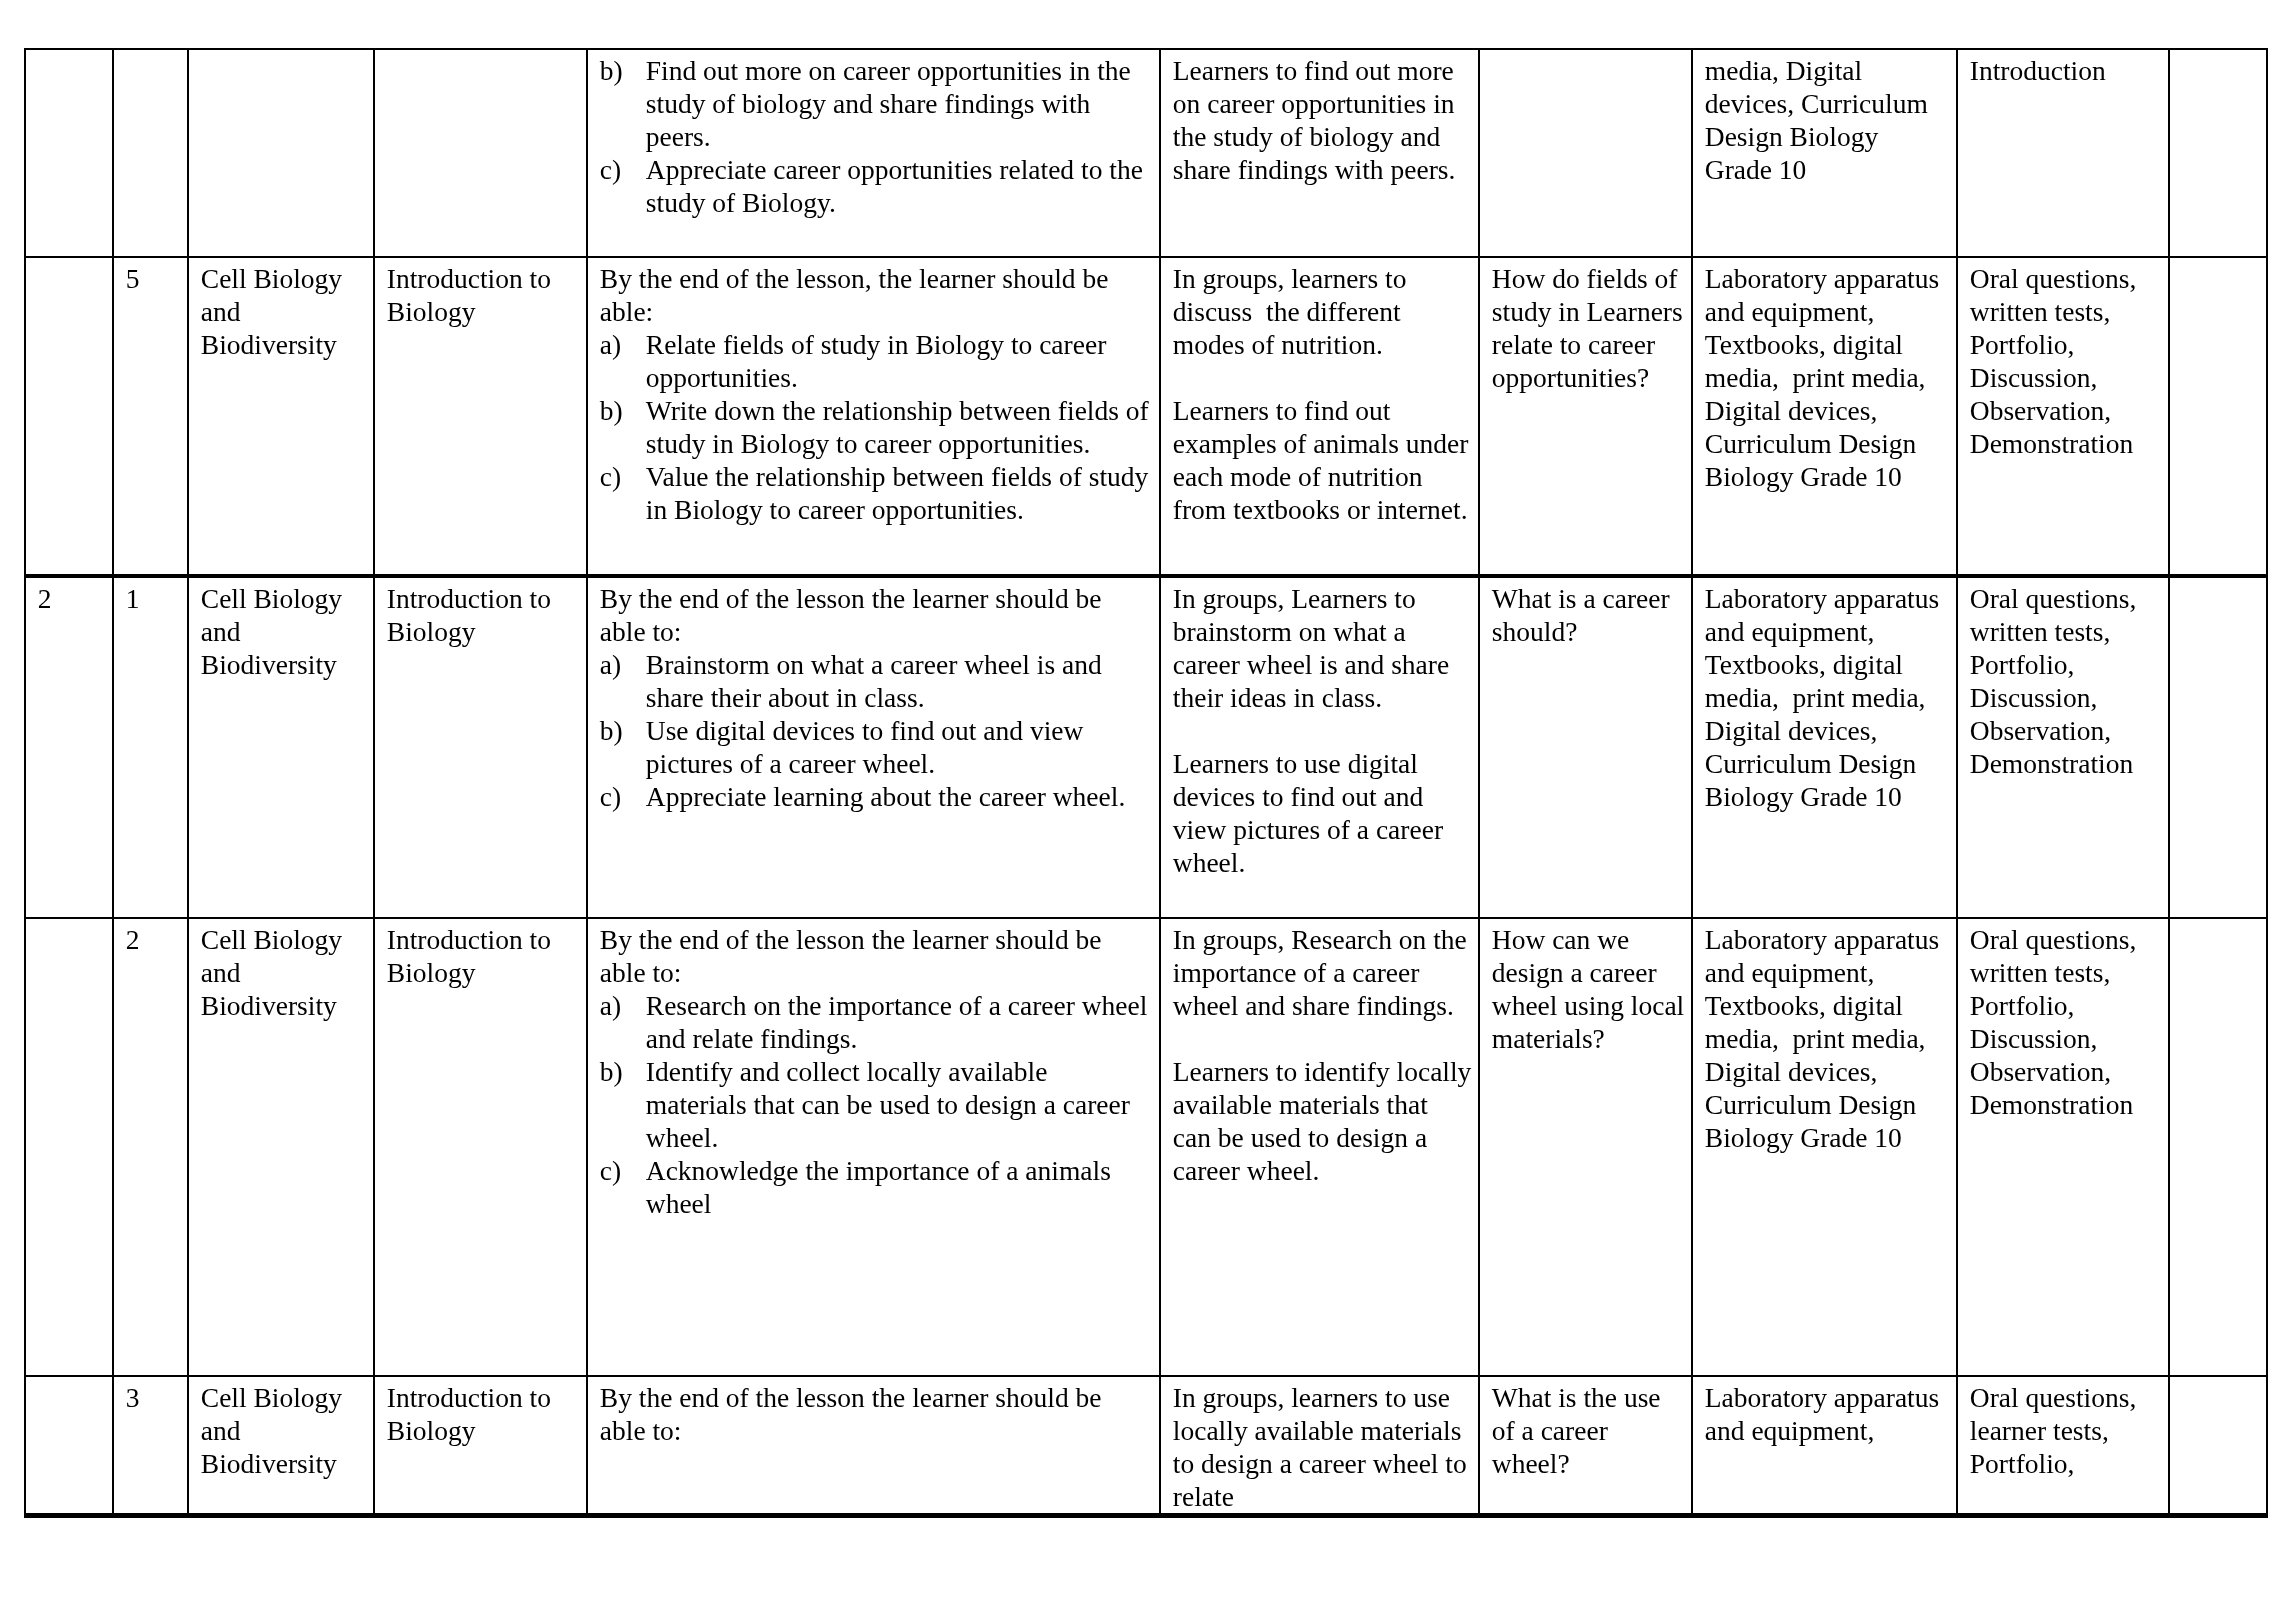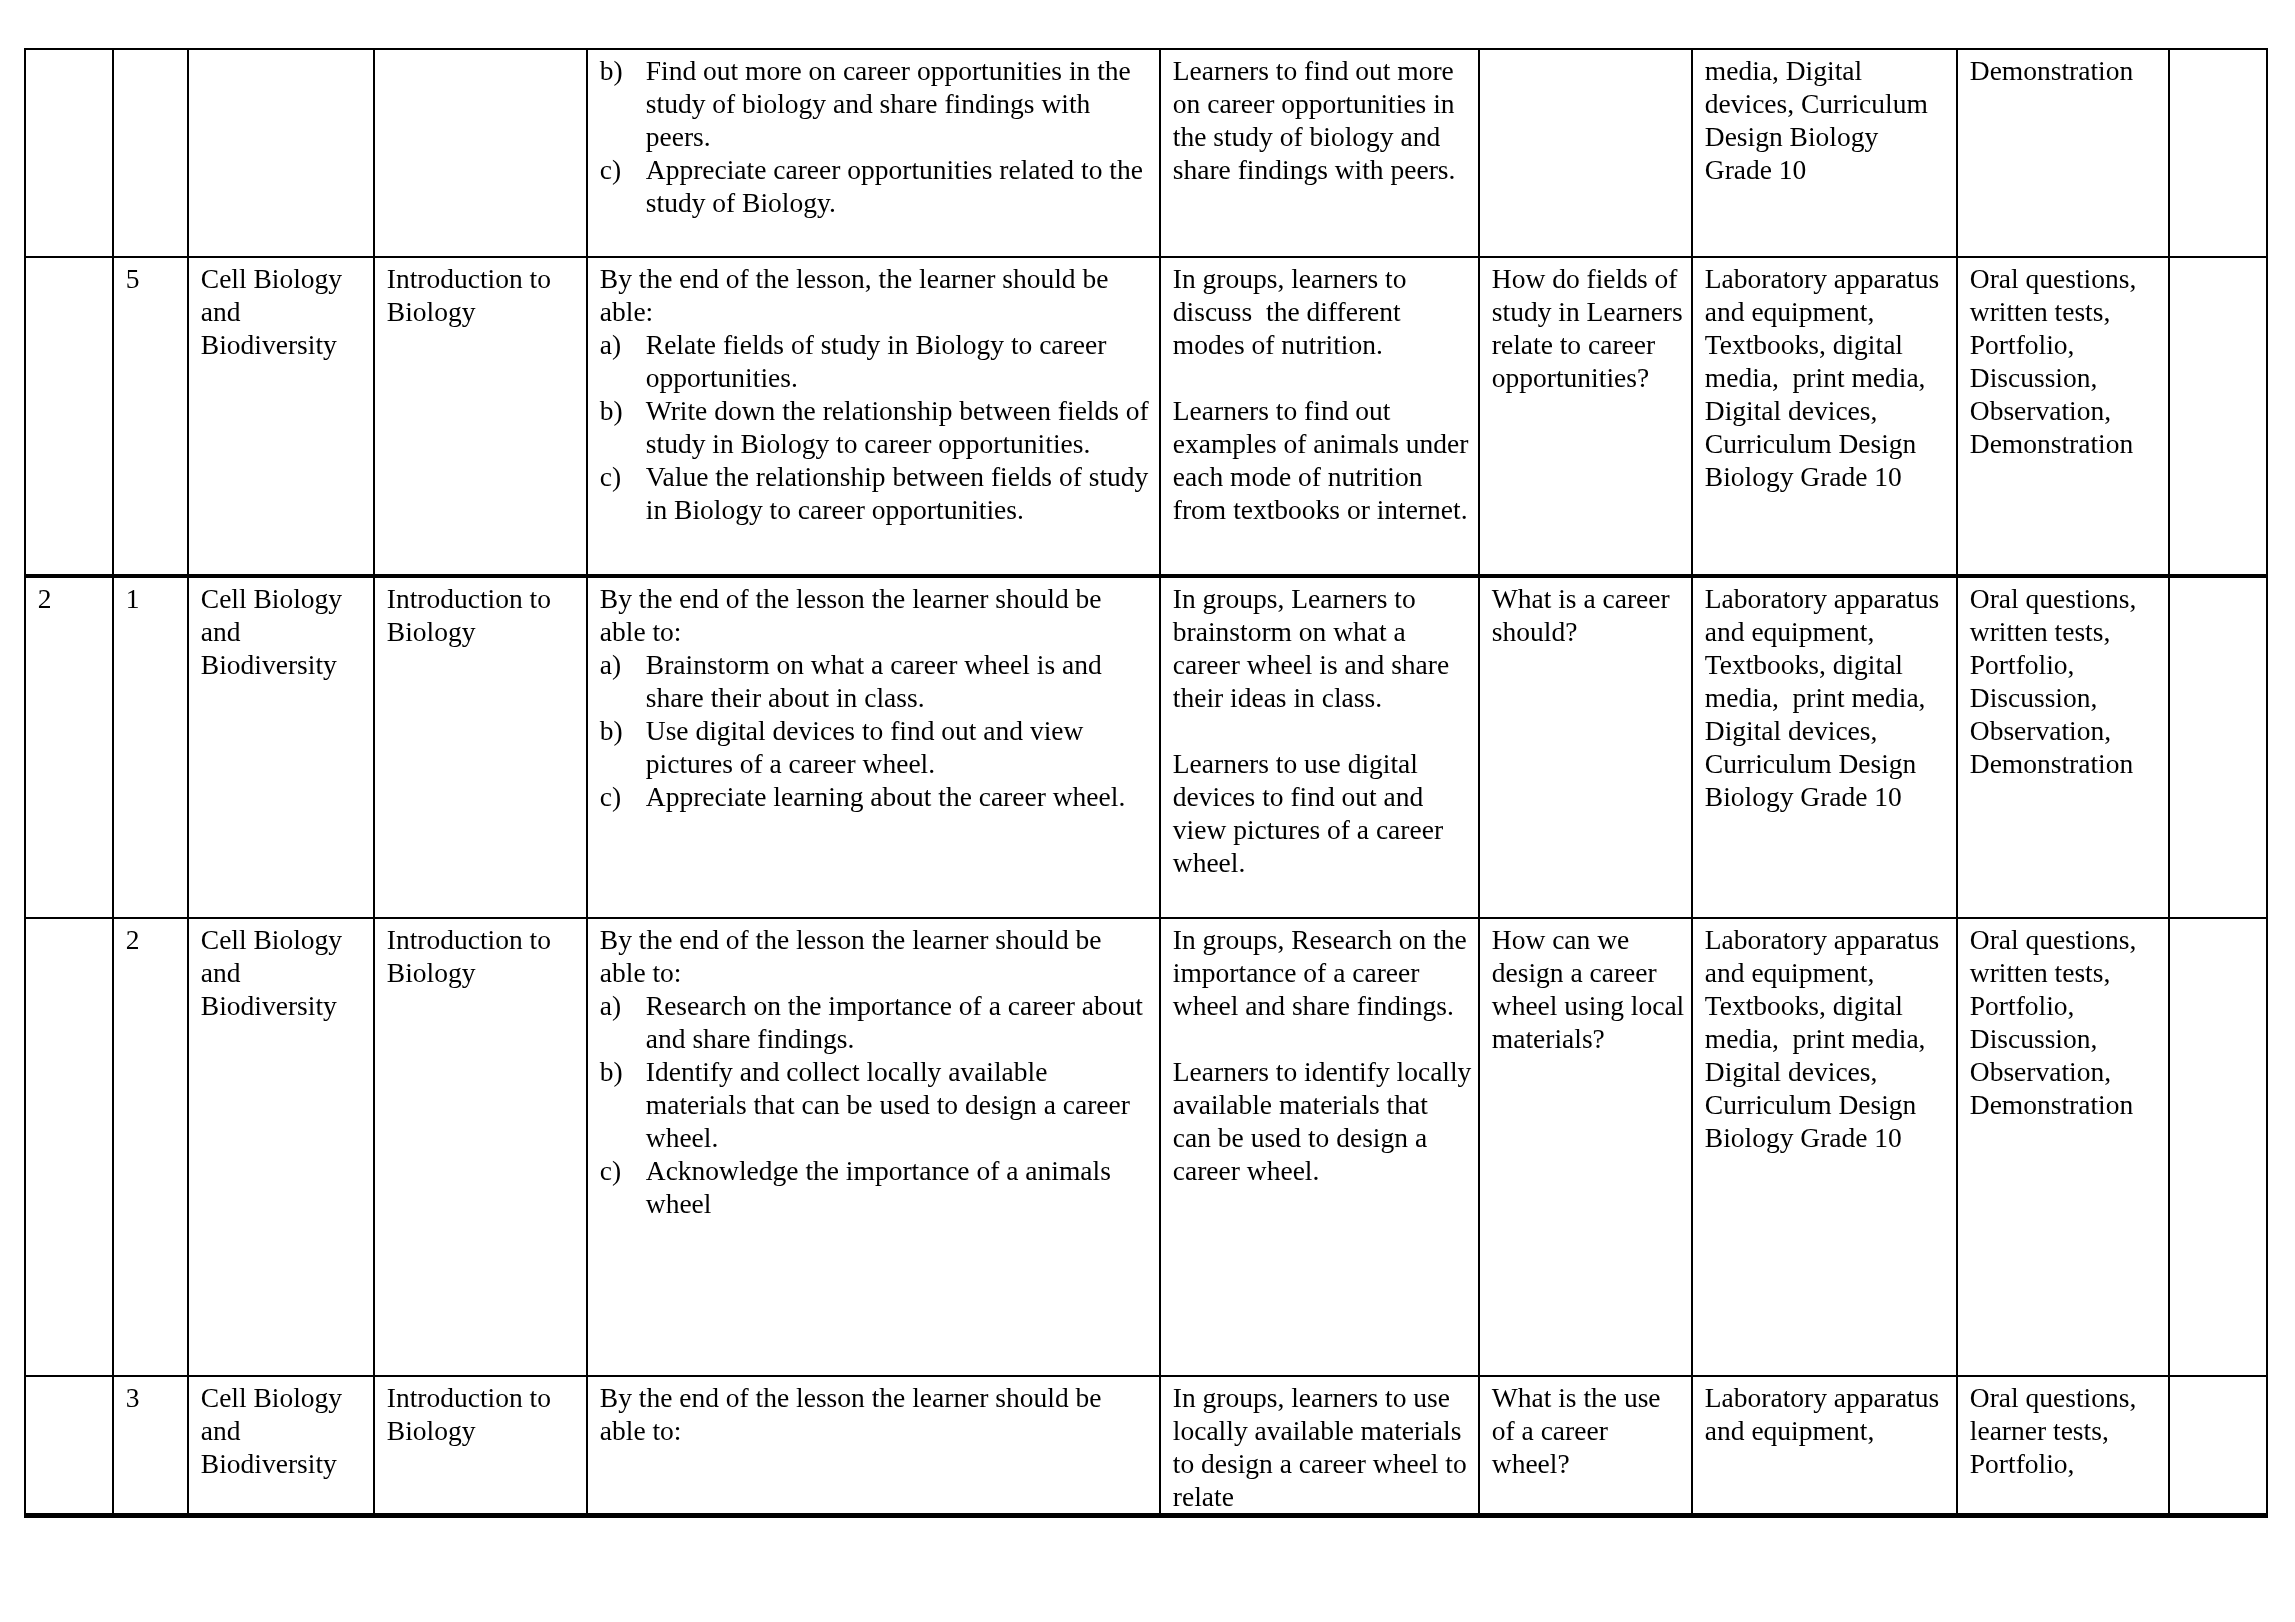--- a/index.html
+++ b/index.html
@@ -99,21 +99,21 @@
       <td>
             <div class="cell-text">Learners to find out more on career opportunities in the study of biology and share findings with peers.</div>
           </td>
       <td>
             <div class="cell-text"></div>
           </td>
       <td>
             <div class="cell-text">media, Digital devices, Curriculum Design Biology Grade 10</div>
           </td>
       <td>
-            <div class="cell-text">Demonstration</div>
+            <div class="cell-text">Introduction</div>
           </td>
       <td>
             <div class="cell-text"></div>
           </td>
     </tr>
 
     <tr class="r1">
       <td>
             <div class="cell-text"></div>
           </td>
@@ -217,21 +217,21 @@
       <td>
             <div class="cell-text">Cell Biology and Biodiversity</div>
           </td>
       <td>
             <div class="cell-text">Introduction to Biology</div>
           </td>
       <td>
         <div class="cell-text">By the end of the lesson the learner should be able to:</div>
         <div class="li">
               <span class="marker">a)</span>
-              <span class="li-text">Research on the importance of a career about and share findings.</span>
+              <span class="li-text">Research on the importance of a career wheel and relate findings.</span>
             </div>
         <div class="li">
               <span class="marker">b)</span>
               <span class="li-text">Identify and collect locally available materials that can be used to design a career wheel.</span>
             </div>
         <div class="li">
               <span class="marker">c)</span>
               <span class="li-text">Acknowledge the importance of a animals wheel</span>
             </div>
       </td>

